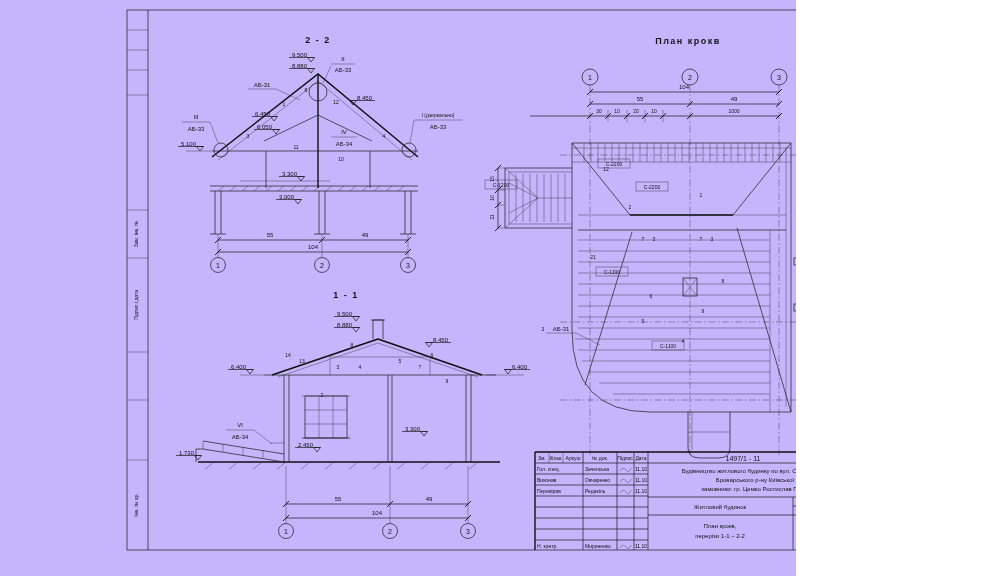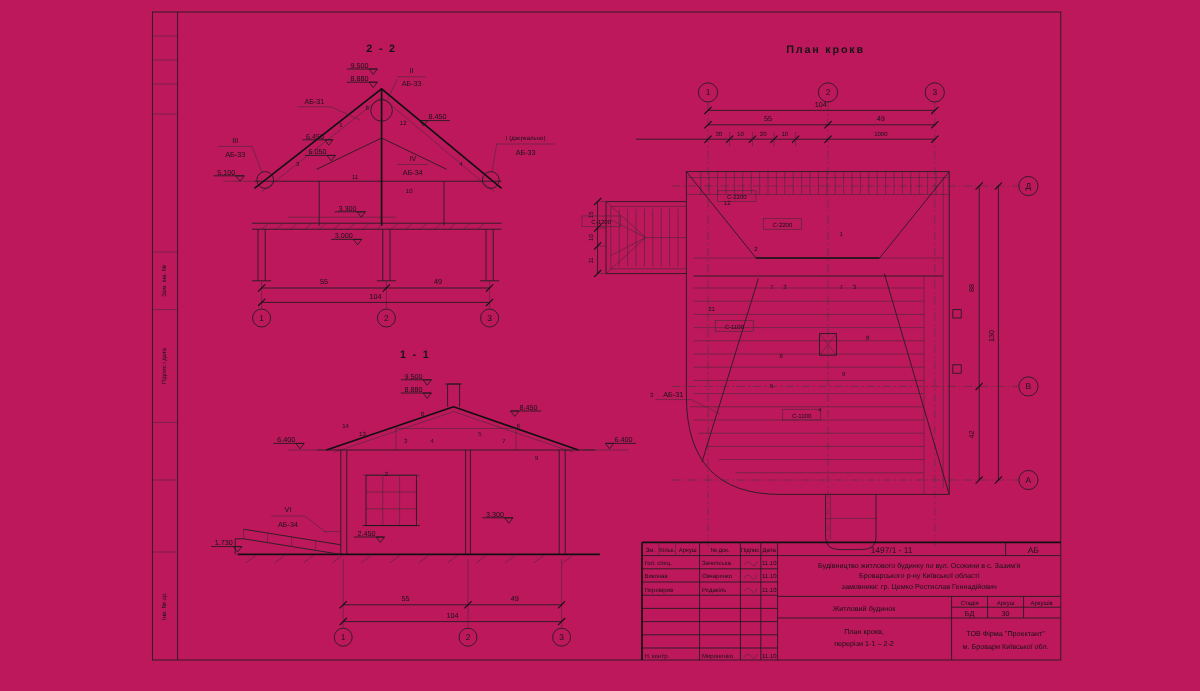--- a/index.html
+++ b/index.html
@@ -1,16 +1,16 @@
 <!DOCTYPE html>
 <html><head>
 <meta charset="utf-8">
 <style>
   html,body{margin:0;padding:0;background:#ffffff}
-  .page{width:1000px;height:576px;background:#be185d;position:relative;overflow:hidden;
+  .page{width:796px;height:576px;background:#c4b5fd;position:relative;overflow:hidden;
         font-family:"Liberation Sans","DejaVu Sans",sans-serif}
   svg{display:block}
   .ln{stroke:#1b1b1b;stroke-width:.7;fill:none}
   .lt{stroke:#2c2c2c;stroke-width:.4;fill:none}
   .lk{stroke:#101010;stroke-width:1.4;fill:none}
   .cl{stroke:#3a3a3a;stroke-width:.45;fill:none;stroke-dasharray:7 2.5 1.5 2.5}
   .tk{stroke:#101010;stroke-width:.9;fill:none}
   text{fill:#141414;font-family:"Liberation Sans","DejaVu Sans",sans-serif}
   .t5{font-size:5px}.t6{font-size:6px}.t7{font-size:7px}
   .tt{font-size:9px;font-weight:bold;letter-spacing:1.5px}

